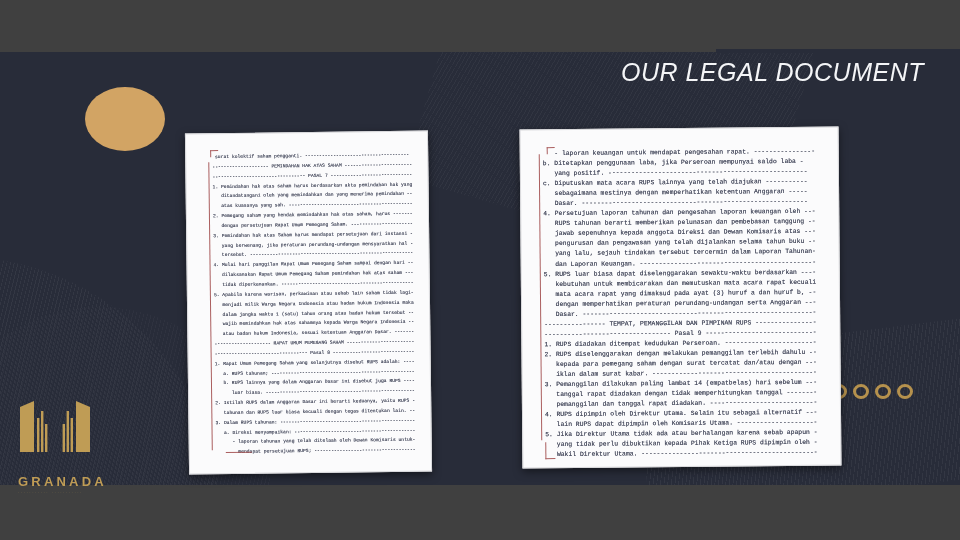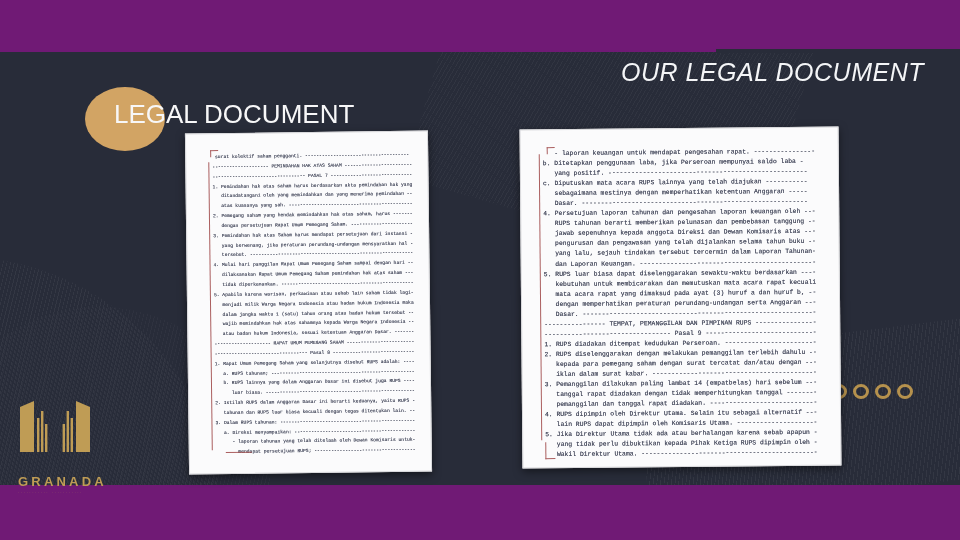--- a/index.html
+++ b/index.html
@@ -1,17 +1,17 @@
 <!DOCTYPE html>
 <html style="--navy: #282c39; --accent-gold: #d2a464; --ring-gold: #b5914d; --logo-gold: #bf9c55; --page: #fbfbfc; --ink: #4a4e60; --mark-red: #9c4343;"><head>
 <meta charset="utf-8">
 <style>
   html,body{margin:0;padding:0;background:#e9e9e9;}
   .slide{
-    position:relative;width:960px;height:540px;background:#701a75;
+    position:relative;width:960px;height:540px;background:#404040;
     overflow:hidden;font-family:"Liberation Sans",sans-serif;
   }
   
   .panel{
     position:absolute;left:0;top:52px;width:960px;height:433px;
     background:var(--navy,#282c39);overflow:hidden;
   }
   .panel-step{position:absolute;left:716px;top:49px;width:244px;height:4px;background:var(--navy,#282c39);}
   
   .tex{
@@ -78,21 +78,20 @@
     <div class="tex circleA"></div>
     <div class="tex circleB"></div>
     <div class="tex hatchTop"></div>
     <div class="tex hatchBR"></div>
   </div>
   <div class="panel-step"></div>
 
   <div class="slide-title">OUR LEGAL DOCUMENT</div>
 
   <div class="accent-ellipse"></div>
-  <div class="section-label">LEGAL DOCUMENT</div>
 
   <div>
       <div class="ring" style="left: 831px;"></div>
       <div class="ring" style="left: 853px;"></div>
       <div class="ring" style="left: 875px;"></div>
       <div class="ring" style="left: 897px;"></div>
     </div>
 
   <div class="page page-left">
     <div class="rbracket-top" style="left:24px;top:16px;"></div>

